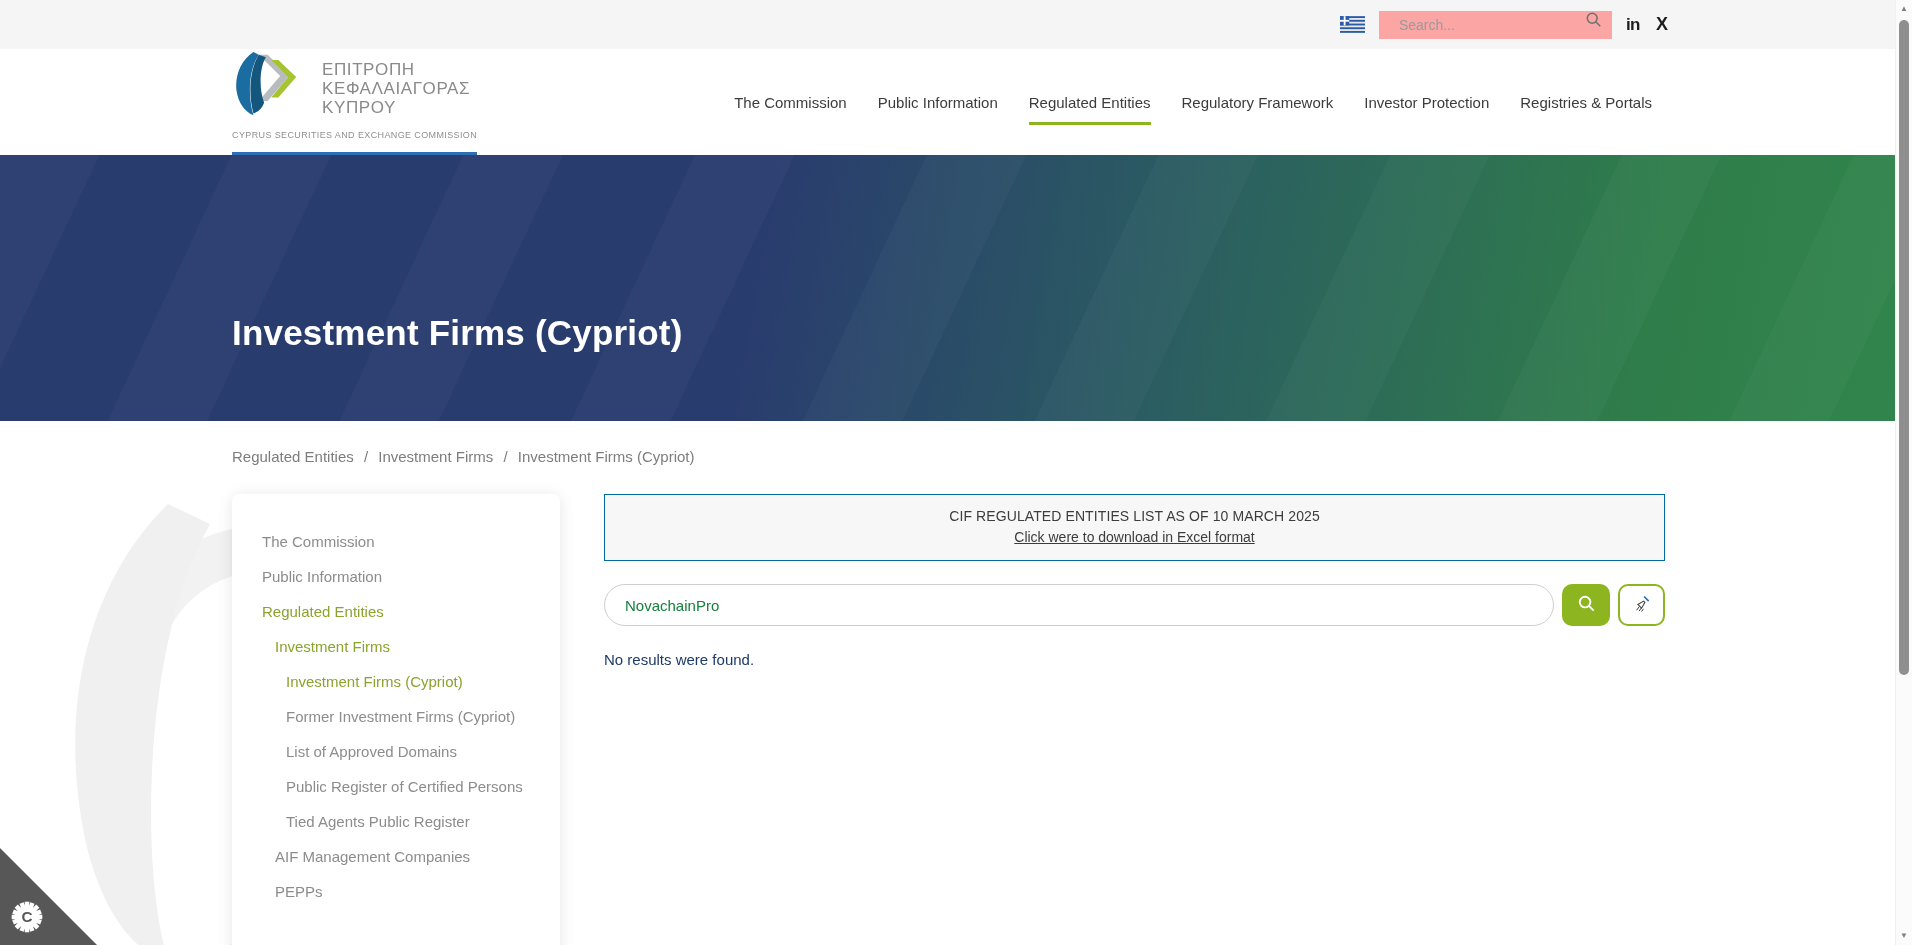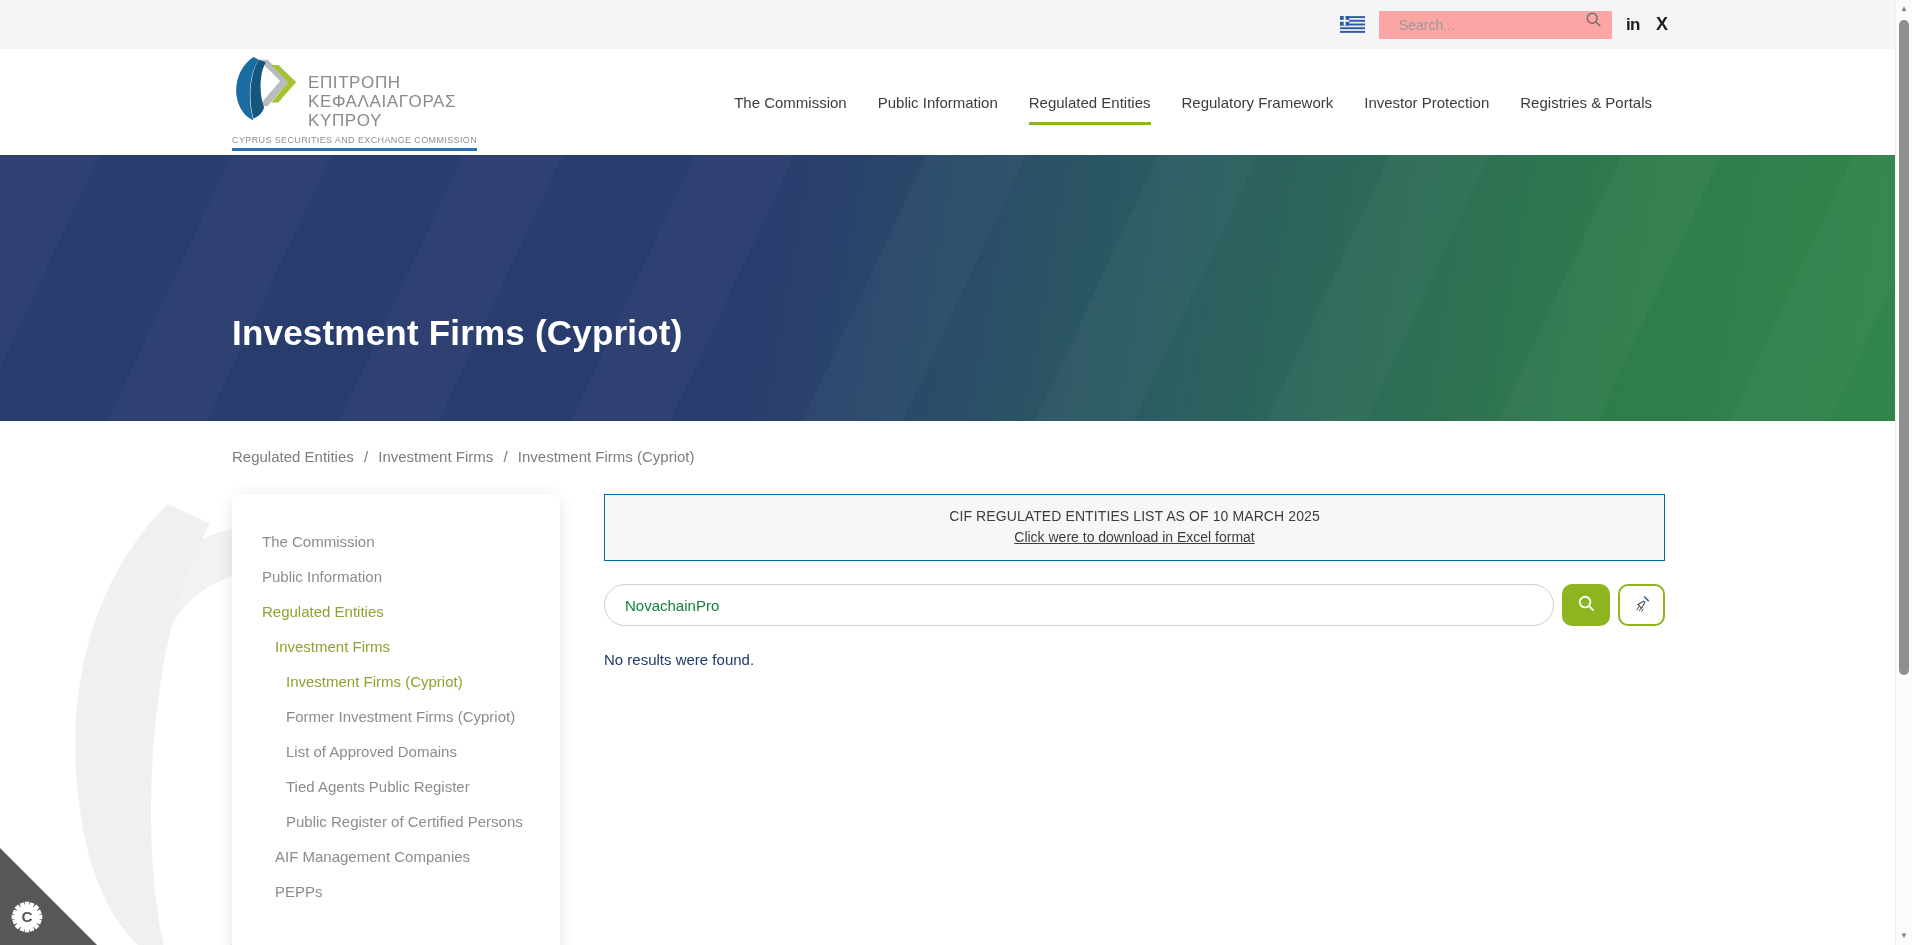--- a/index.html
+++ b/index.html
@@ -17,25 +17,25 @@
               font-family:"Liberation Sans", sans-serif; }
   .tb-input::placeholder { color:#9a9a9a; }
   .tb-mag { display:inline-flex; padding-right:10px; cursor:pointer; }
   .tb-li { font-size:17px; font-weight:700; color:#1d1d1d; text-decoration:none; letter-spacing:-0.5px; }
   .tb-x  { font-size:18px; font-weight:700; color:#1d1d1d; text-decoration:none; margin-left:2px; }
 
   
   .header { height:106px; background:#fff; display:flex; align-items:center;
             justify-content:space-between; padding:0 243px 0 232px; }
   .logo { display:flex; flex-direction:column; cursor:pointer; text-decoration:none; }
-  .logo-row { display:flex; align-items:flex-end; gap:10px; }
+  .logo-row { display:flex; align-items:center; gap:24px; }
   .logo-text { display:flex; flex-direction:column; padding-top:2px; }
   .logo-text div { font-size:17px; color:#8a8a8a; line-height:19px; letter-spacing:0.6px; }
   .logo-sub { font-size:9px; color:#8f8f8f; letter-spacing:0.38px; margin-top:5px;
-              border-bottom:3px solid #2d6fb5; padding-bottom:3px; white-space:nowrap; }
+              border-bottom:3px solid #2d6fb5; padding-bottom:12px; white-space:nowrap; }
   .nav { display:flex; gap:31px; }
   .nav a { font-size:15px; color:#3c3c3c; text-decoration:none; position:relative;
            white-space:nowrap; }
   .nav a.active::after { content:""; position:absolute; left:0; right:0; bottom:-14px;
            height:3px; background:#8cb520; }
 
   
   .hero { position:relative; height:266px;
           background:linear-gradient(100deg,#293c6e 0%,#293c6e 40%,#2b5f60 63%,#2f7d4a 86%,#31854c 100%); }
   .hero::after { content:""; position:absolute; inset:0;
@@ -177,22 +177,22 @@
 
   <div class="content">
     <aside class="sidebar">
       <a class="s-item lvl1">The Commission</a>
       <a class="s-item lvl1">Public Information</a>
       <a class="s-item lvl1 green">Regulated Entities</a>
       <a class="s-item lvl2 green">Investment Firms</a>
       <a class="s-item lvl3 green">Investment Firms (Cypriot)</a>
       <a class="s-item lvl3">Former Investment Firms (Cypriot)</a>
       <a class="s-item lvl3">List of Approved Domains</a>
+      <a class="s-item lvl3">Public Register of Certified Persons</a>
       <a class="s-item lvl3">Tied Agents Public Register</a>
-      <a class="s-item lvl3">Public Register of Certified Persons</a>
       <a class="s-item lvl2">AIF Management Companies</a>
       <a class="s-item lvl2">PEPPs</a>
     </aside>
 
     <main class="main">
       <div class="notice">
         <div class="notice-title">CIF REGULATED ENTITIES LIST AS OF 10 MARCH 2025</div>
         <a class="notice-link">Click were to download in Excel format</a>
       </div>
 

